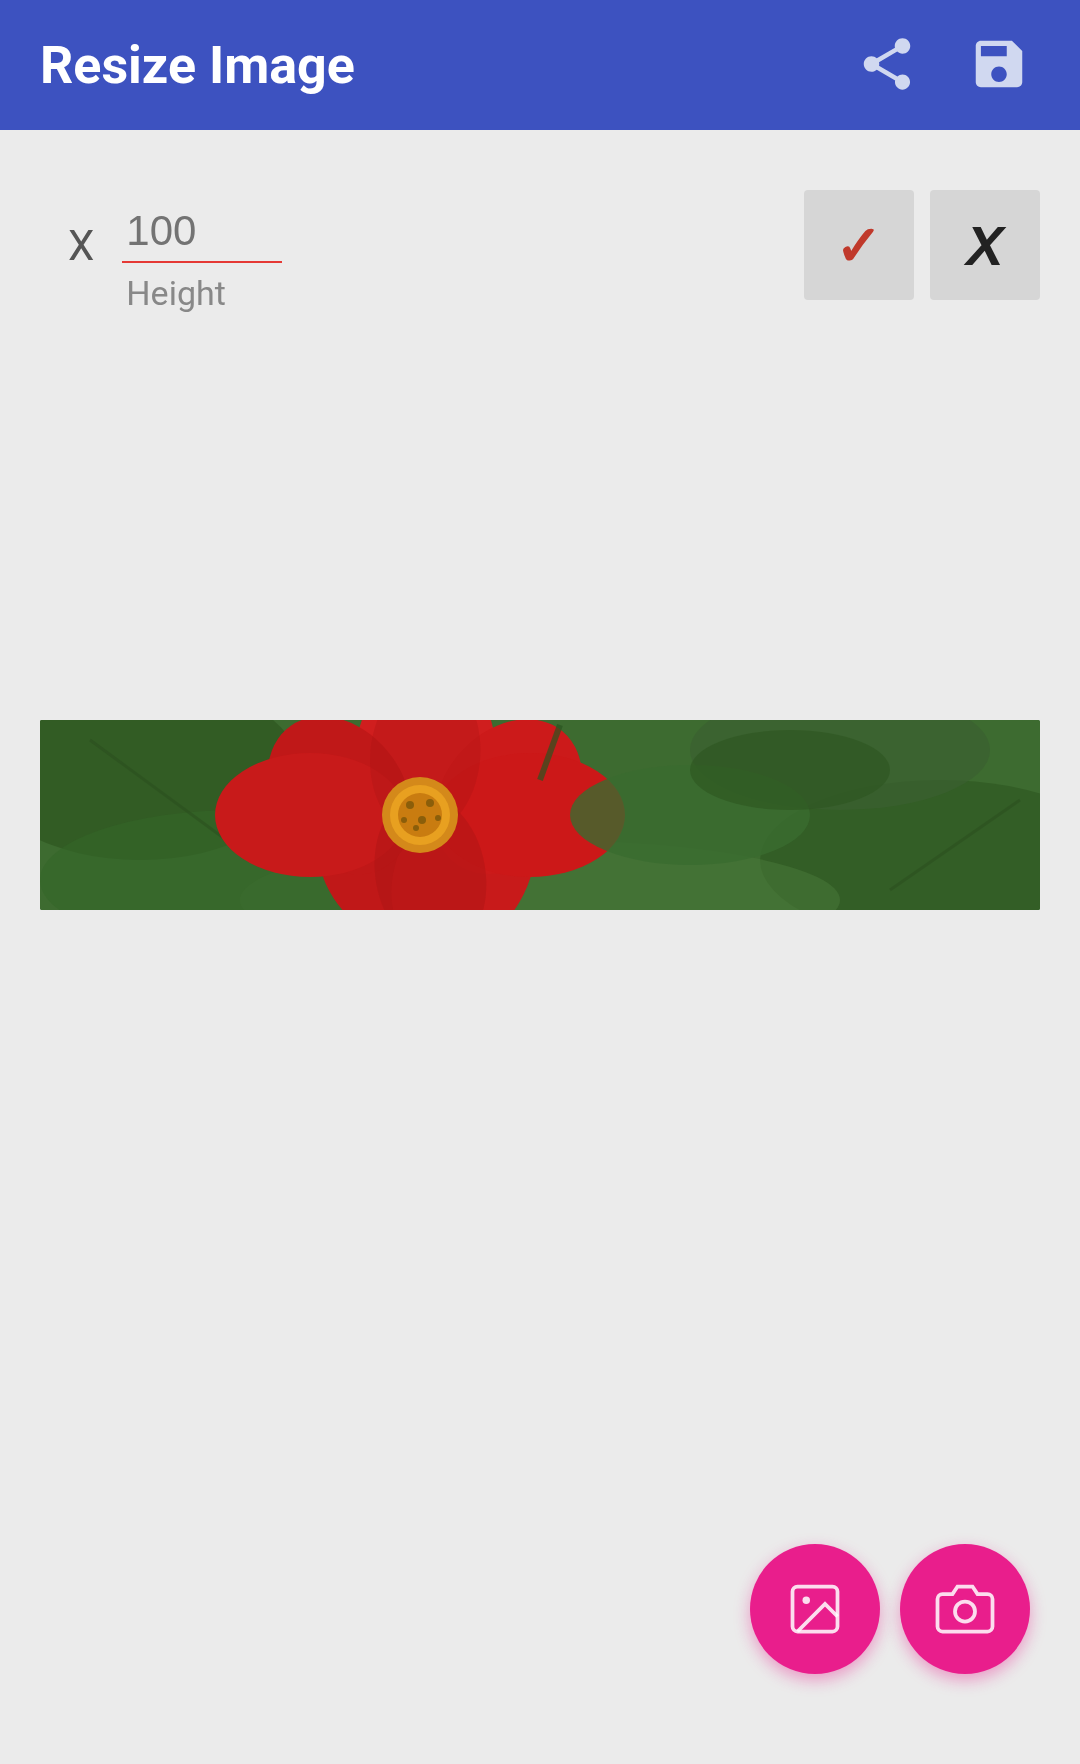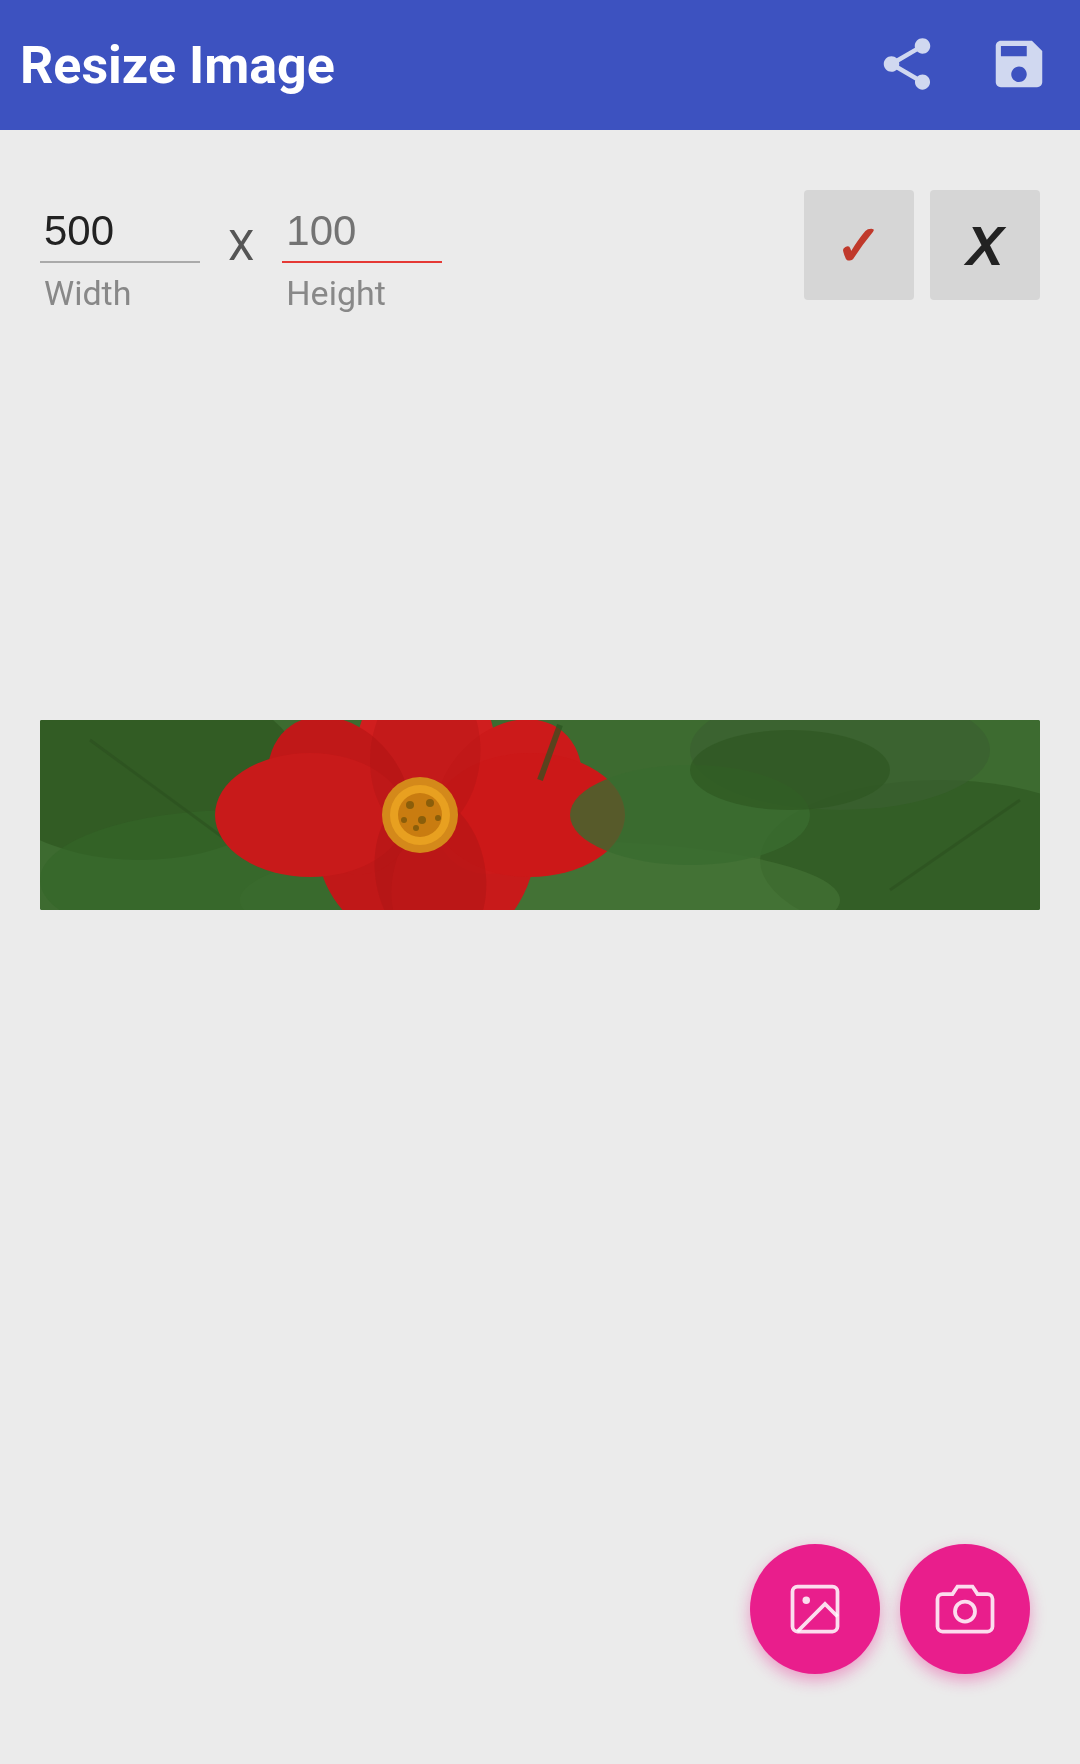--- a/index.html
+++ b/index.html
@@ -19,21 +19,21 @@
     }
 
     
     .header {
       background-color: #3d52c0;
       width: 100%;
       height: 130px;
       display: flex;
       align-items: center;
       justify-content: space-between;
-      padding: 0 20px;
+      padding: 0 40px;
     }
 
     .header-title {
       color: #ffffff;
       font-size: 52px;
       font-weight: bold;
     }
 
     .header-icons {
       display: flex;
@@ -206,24 +206,20 @@
       <svg class="save-icon-svg" viewBox="0 0 24 24" xmlns="http://www.w3.org/2000/svg">
         <path d="M17 3H5c-1.11 0-2 .9-2 2v14c0 1.1.89 2 2 2h14c1.1 0 2-.9 2-2V7l-4-4zm-5 16c-1.66 0-3-1.34-3-3s1.34-3 3-3 3 1.34 3 3-1.34 3-3 3zm3-10H5V5h10v4z"></path>
       </svg>
     </button>
   </div>
 </div>
 
 <div class="main-content">
 
   <div class="resize-controls">
-    <div class="input-group">
-      <input type="text" class="dimension-input" value="500" style="">
-      <span class="dimension-label">Width</span>
-    </div>
 
     <span class="multiply-sign">X</span>
 
     <div class="input-group">
       <input type="text" class="dimension-input height-input" value="100" style="">
       <span class="dimension-label">Height</span>
     </div>
 
     <div class="action-buttons">
       <button class="action-btn">

